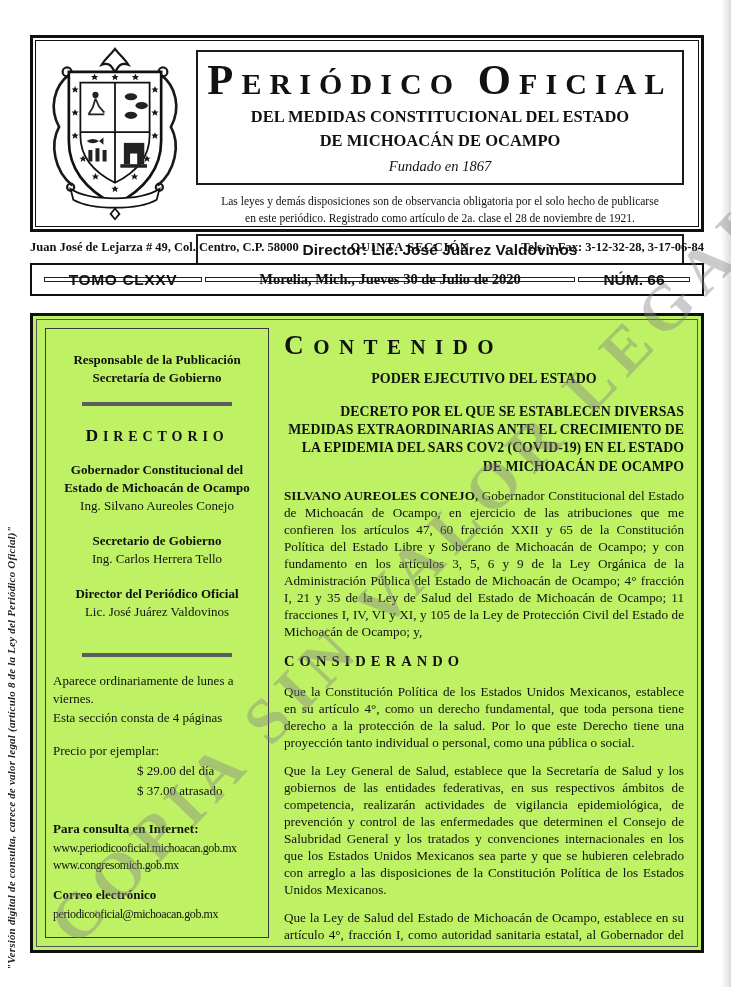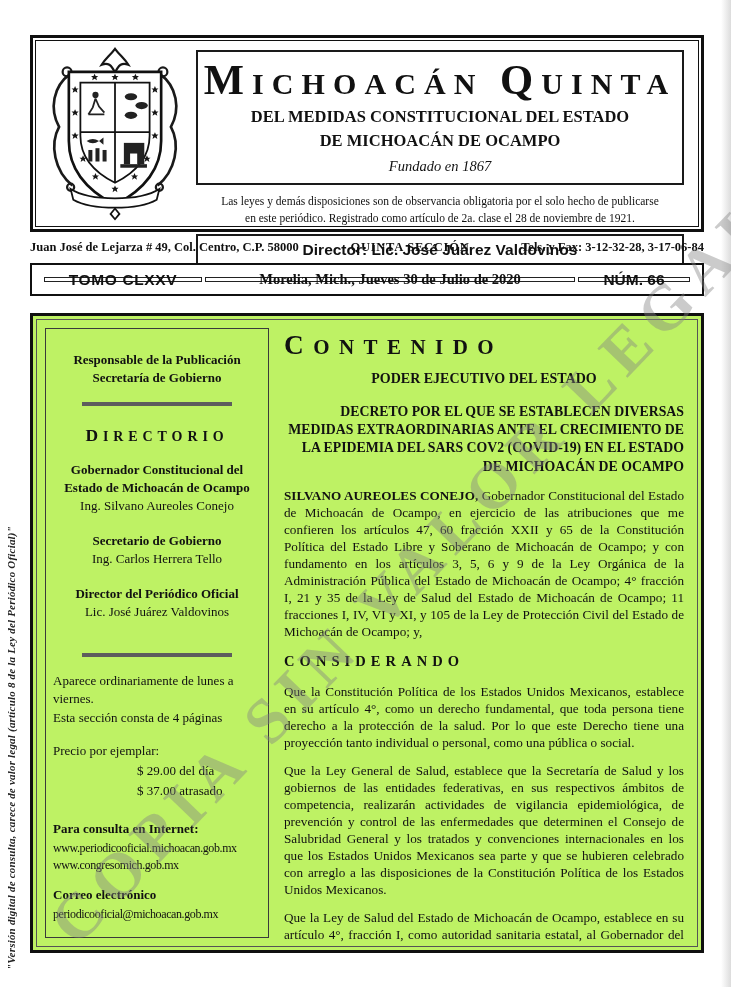--- a/index.html
+++ b/index.html
@@ -149,21 +149,21 @@
         <rect x="90" y="110" width="23" height="24" fill="#222"></rect>
         <rect x="97" y="122" width="8" height="12" fill="#fff"></rect>
         <rect x="86" y="134" width="30" height="4" fill="#222"></rect>
 
         <path d="M30,162 C52,176 108,176 130,162 L127,174 C106,186 54,186 33,174 Z" fill="#fff" stroke="#111" stroke-width="2"></path>
         <path d="M80,184 l5,6 -5,6 -5,-6 z" fill="none" stroke="#111" stroke-width="2"></path>
       </svg>
     </div>
     <div class="mast-right">
       <div class="title-box">
-        <div class="gazette-title"><span class="tw">MICHOACÁN</span><span class="tw">QUINTA</span></div>
+        <div class="gazette-title"><span class="tw">PERIÓDICO</span><span class="tw">OFICIAL</span></div>
         <div class="gazette-sub">DEL MEDIDAS CONSTITUCIONAL DEL ESTADO</div>
         <div class="gazette-sub">DE MICHOACÁN DE OCAMPO</div>
         <div class="founded">Fundado en 1867</div>
       </div>
       <div class="notice">
         <div>Las leyes y demás disposiciones son de observancia obligatoria por el solo hecho de publicarse</div>
         <div>en este periódico. Registrado como artículo de 2a. clase el 28 de noviembre de 1921.</div>
       </div>
       <div class="director-box">Director: Lic. José Juárez Valdovinos</div>
     </div>

